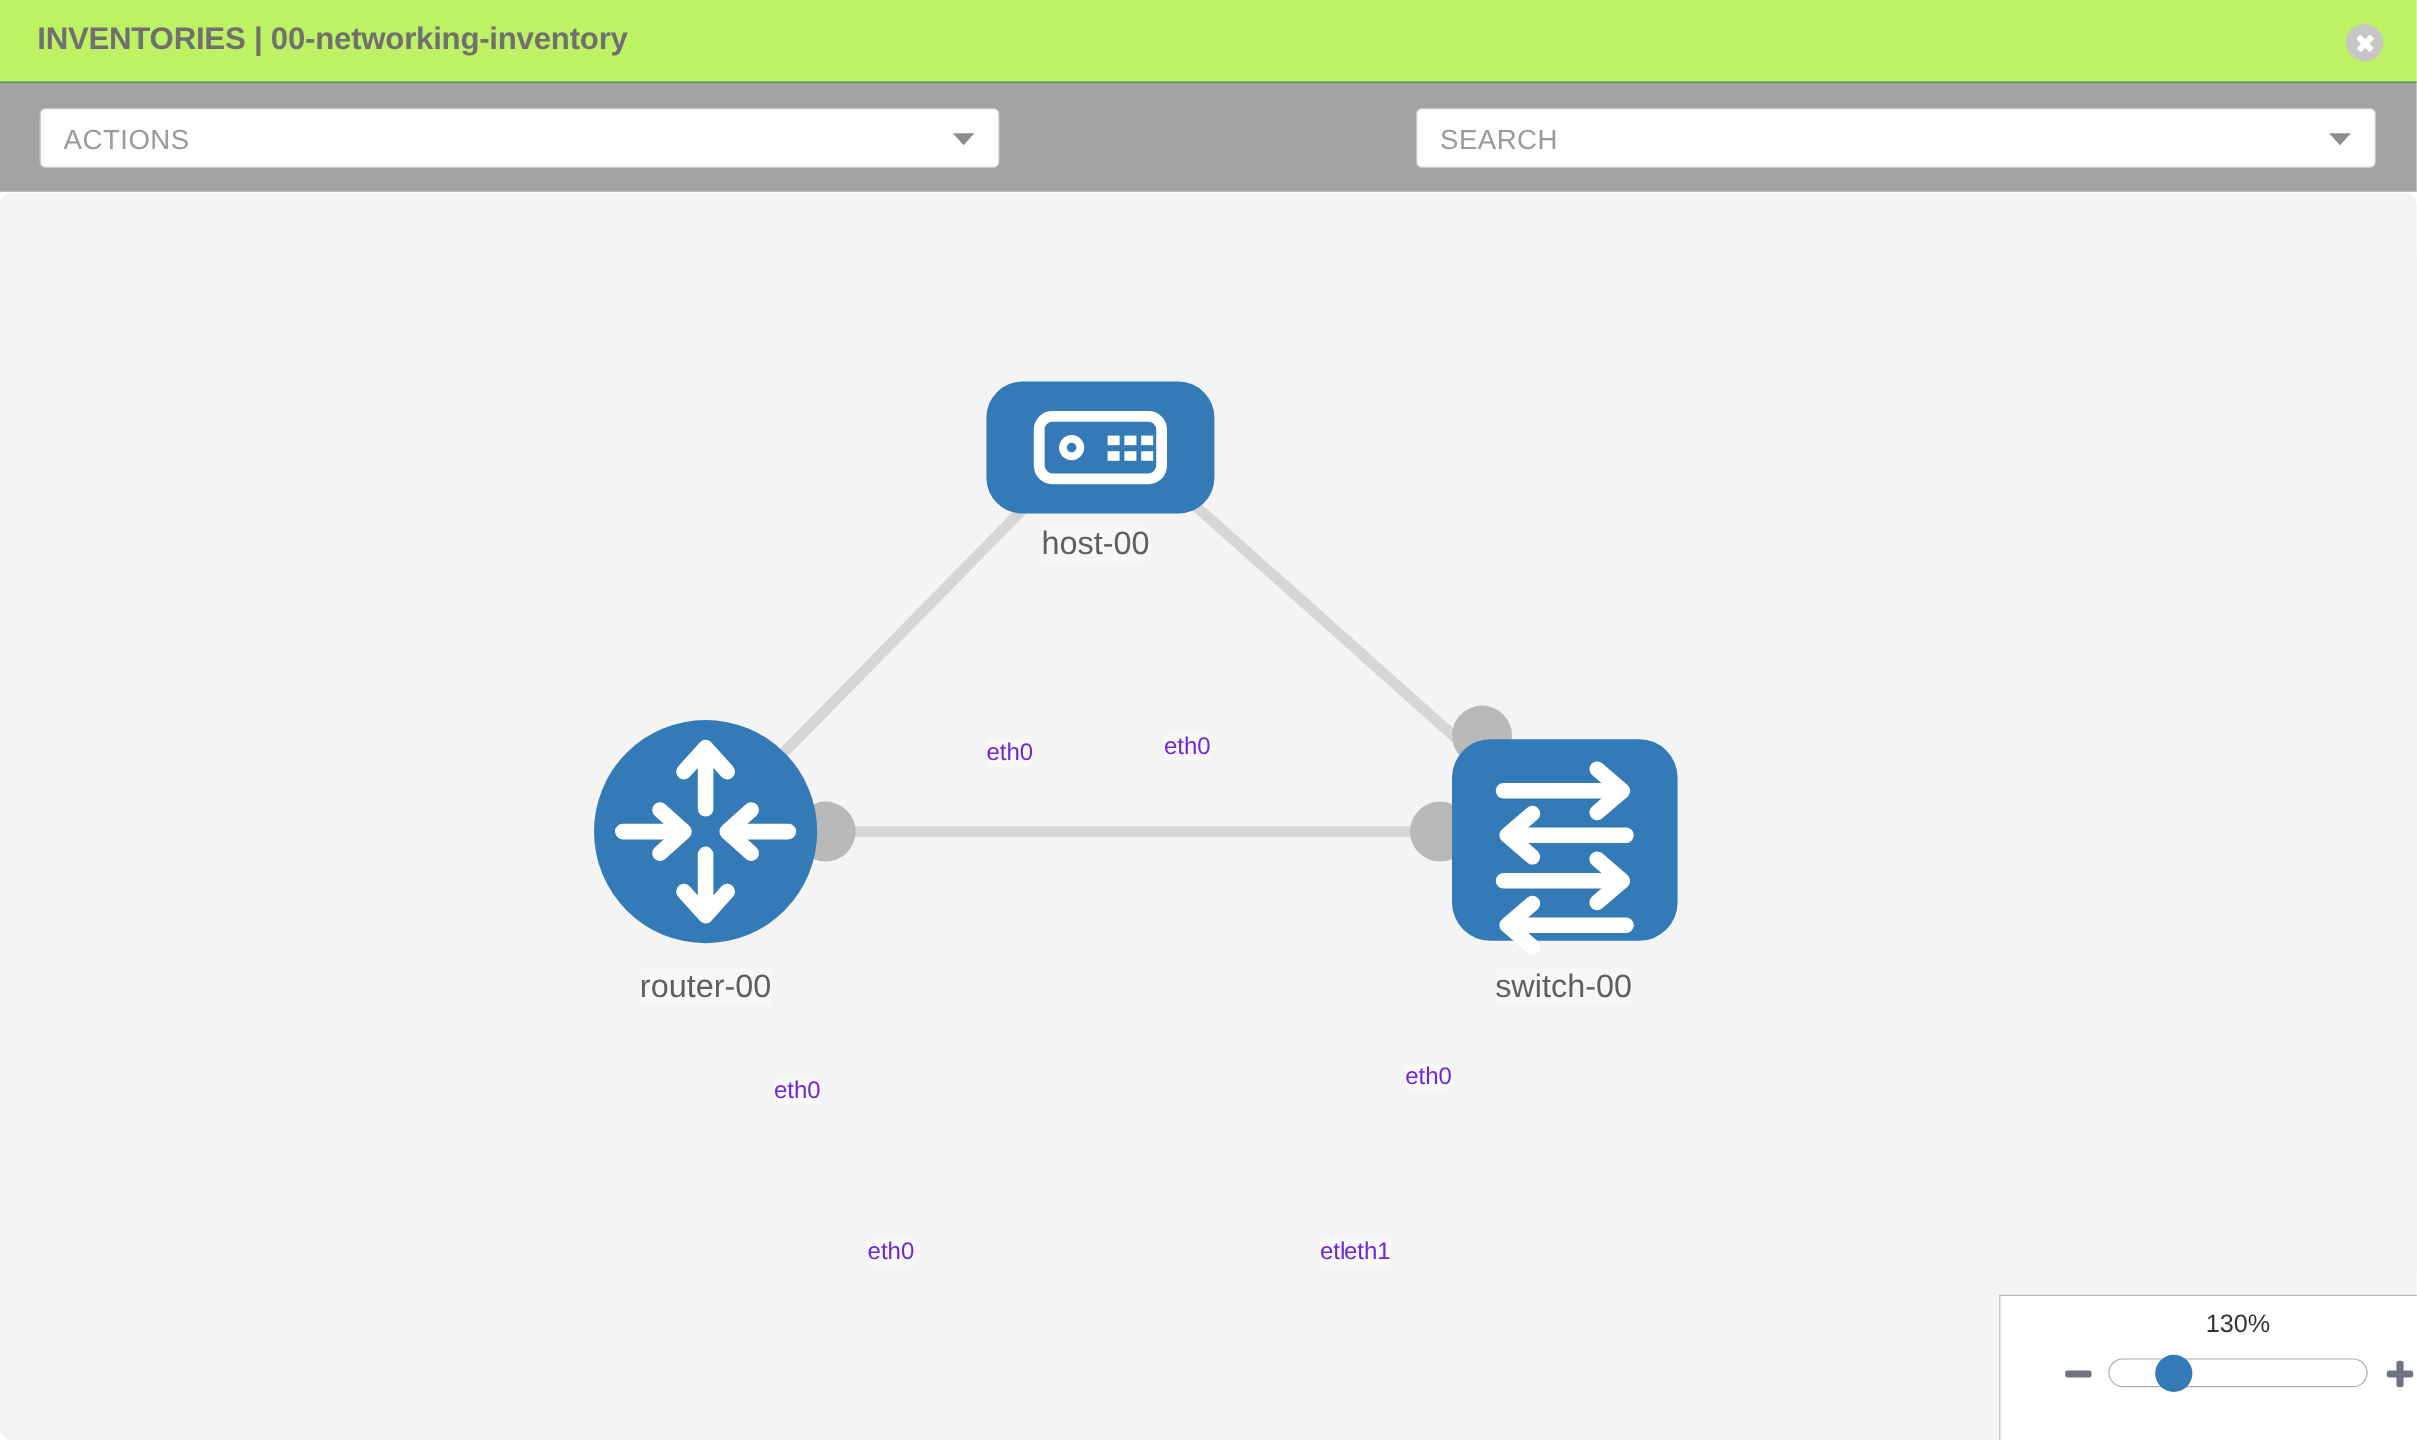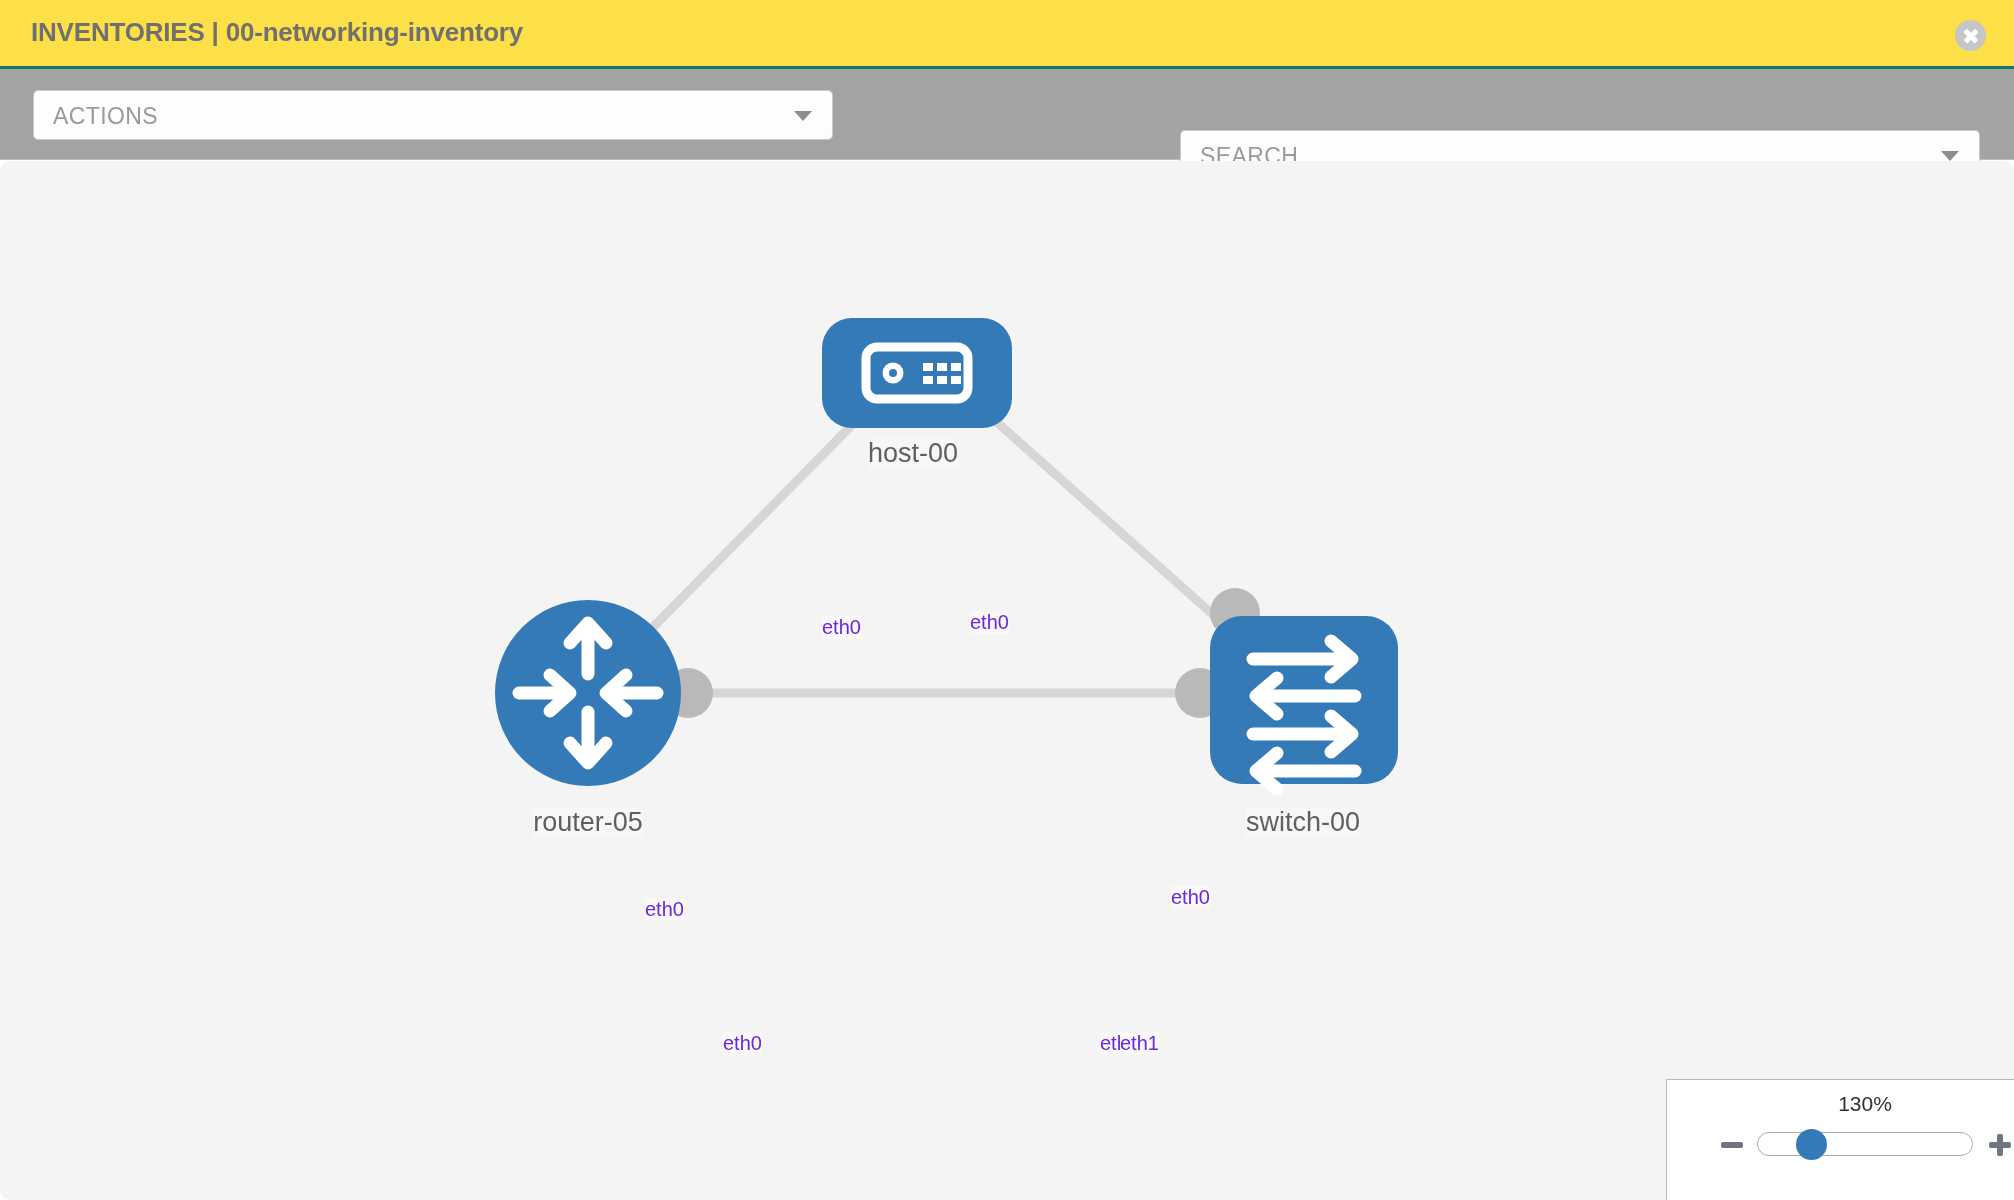--- a/index.html
+++ b/index.html
@@ -18,22 +18,22 @@
     height: 1200px;
     background: #ffffff;
   }
 
   
   .header {
     position: absolute;
     left: 0; top: 0;
     width: 2014px;
     height: 69px;
-    background: #fde047;
-    border-bottom: 3px solid #0f766e;
+    background: #bef264;
+    border-bottom: 1px solid #0f766e;
   }
   .header-title {
     position: absolute;
     left: 31px;
     top: 17px;
     font-size: 26px;
     font-weight: bold;
     color: #707070;
     letter-spacing: -0.2px;
     white-space: nowrap;
@@ -115,21 +115,20 @@
   .search-box {
     position: absolute;
     left: 1180px;
     top: 21px;
     width: 800px;
     height: 50px;
     background: #fdfdfd;
     border: 1px solid #c9c9c9;
     border-radius: 5px;
     cursor: text;
-    margin-top: 40px;
   }
   .search-box .sel-label {
     position: absolute;
     left: 19px;
     top: 12px;
     font-size: 23px;
     color: #9a9a9a;
     letter-spacing: 0.4px;
   }
 
@@ -341,21 +340,21 @@
           <path d="M1253 573 L1350 573"></path>
           <path d="M1331 555 L1352 573 L1331 591"></path>
 
           <path d="M1355 610 L1258 610"></path>
           <path d="M1277 592 L1256 610 L1277 628"></path>
         </g>
       </g>
     </svg>
 
     <div class="node-label" style="left:913px; top:277px;">host-00</div>
-    <div class="node-label" style="left:588px; top:646px;">router-05</div>
+    <div class="node-label" style="left:588px; top:646px;">router-00</div>
     <div class="node-label" style="left:1303px; top:646px;">switch-00</div>
 
     <div class="iface-label" style="left:822px; top:455px;">eth0</div>
     <div class="iface-label" style="left:970px; top:450px;">eth0</div>
     <div class="iface-label" style="left:645px; top:737px;">eth0</div>
     <div class="iface-label" style="left:1171px; top:725px;">eth0</div>
     <div class="iface-label" style="left:723px; top:871px;">eth0</div>
     <div class="iface-label" style="left:1100px; top:871px;">eth0</div>
     <div class="iface-label" style="left:1120px; top:871px;">eth1</div>
   </div>

